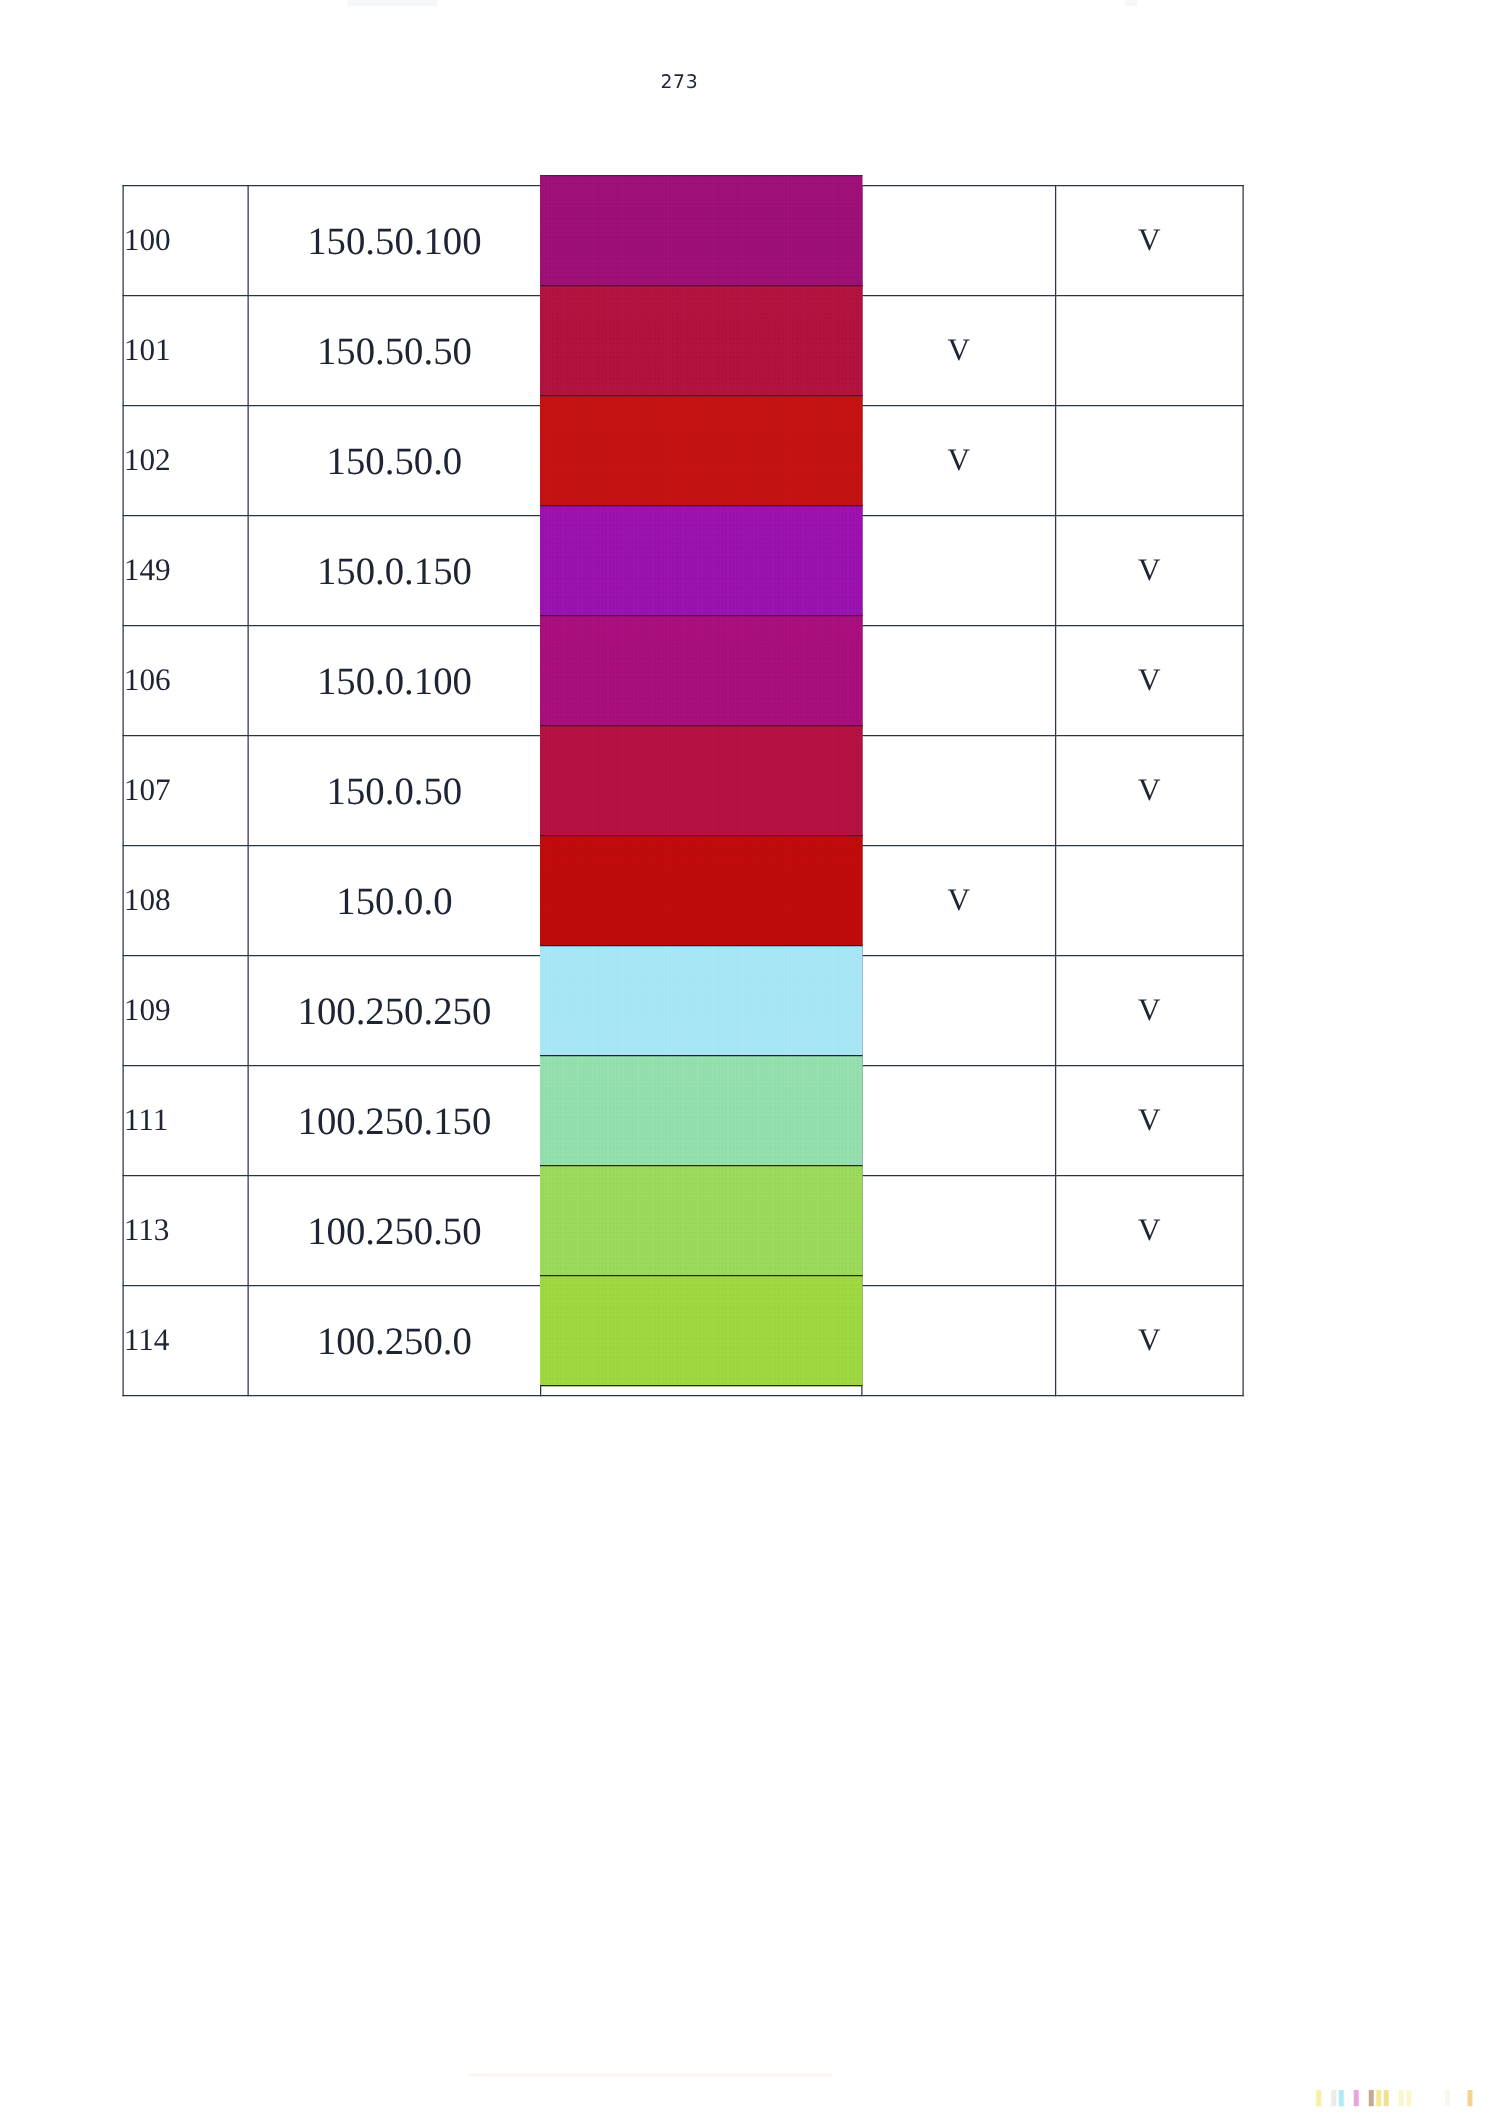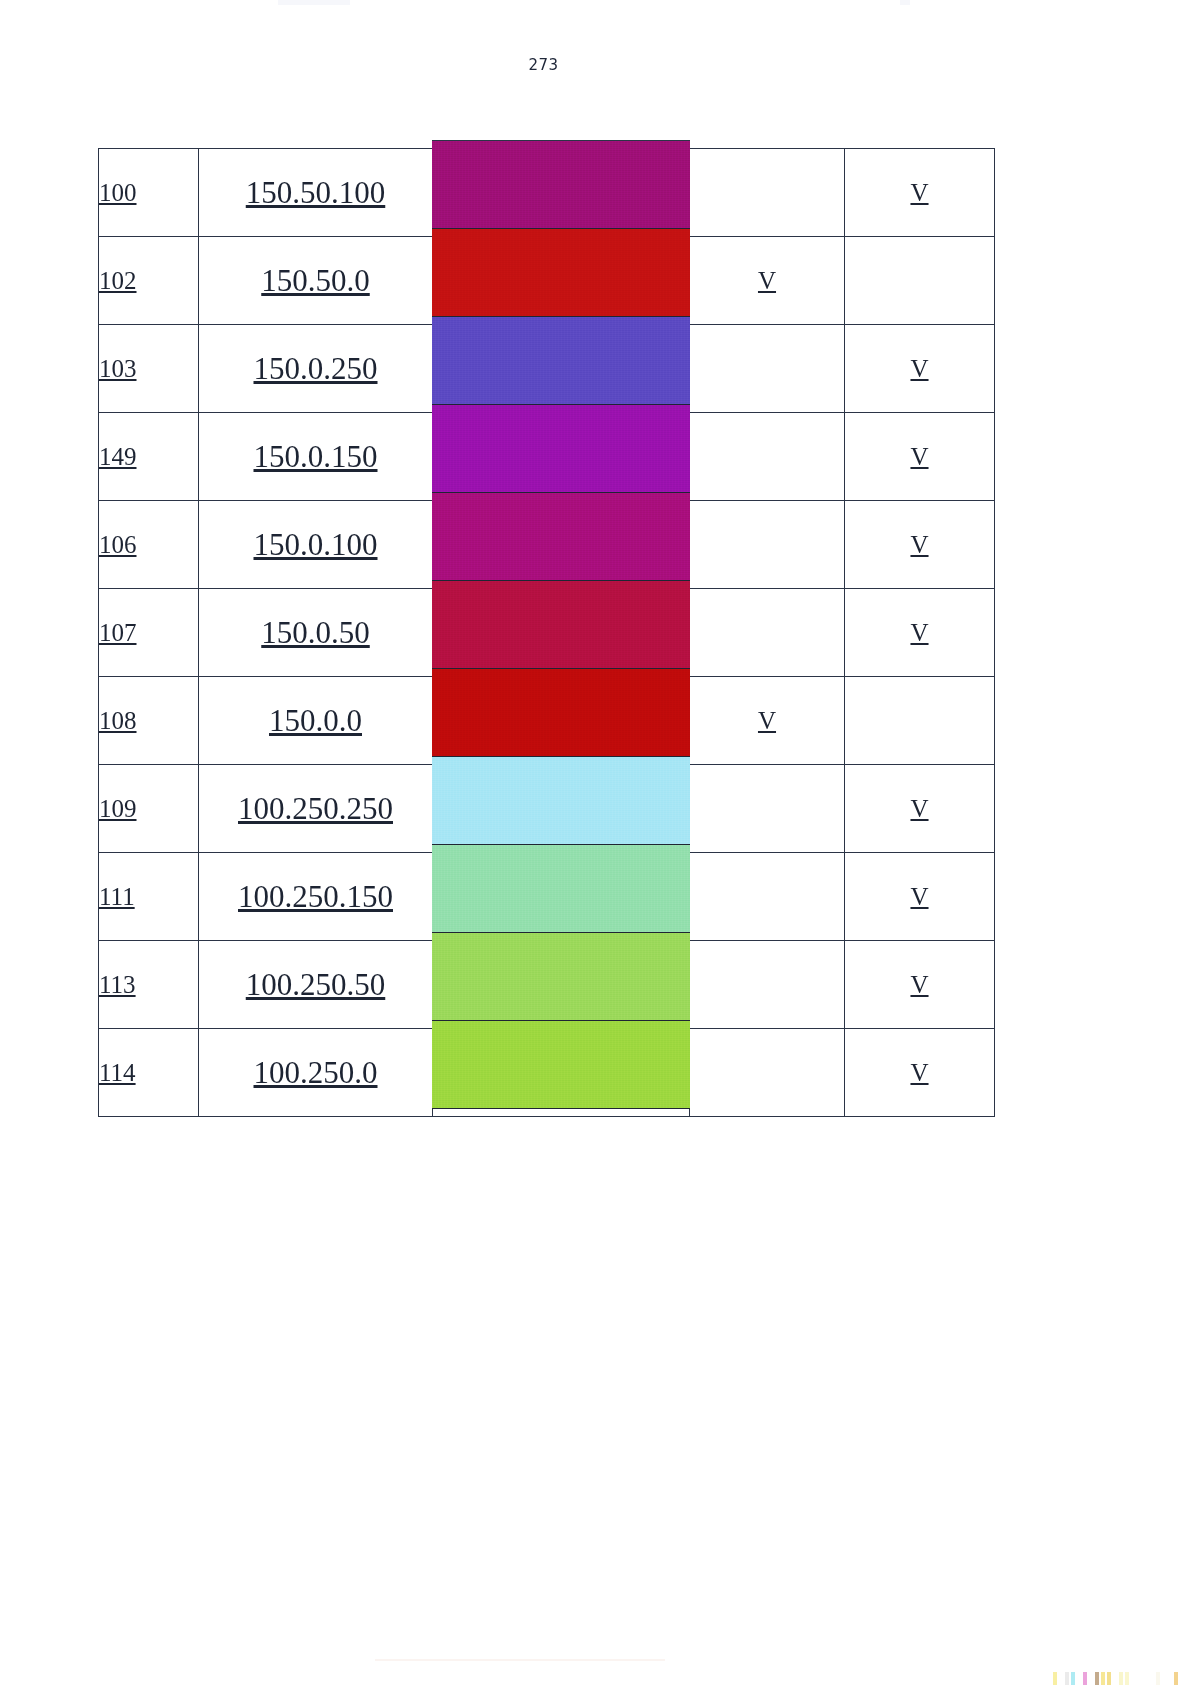--- a/index.html
+++ b/index.html
@@ -39,21 +39,20 @@
     letter-spacing: 0.5px;
     color: #20283a;
   }
 
   
   .table-wrap {
     position: absolute;
     left: 98px;
     top: 148px;
     width: 896px;
-    text-decoration: underline;
   }
 
   table.swatch-table {
     border-collapse: collapse;
     width: 896px;
     table-layout: fixed;
   }
   table.swatch-table td {
     border: 1.5px solid #2b3446;
     height: 87px;
@@ -158,36 +157,36 @@
         <tr>
           <td class="cell-index">100</td>
           <td class="cell-code">150.50.100</td>
           <td class="cell-swatch">
             <div class="swatch-chip first" style="background: rgb(158, 15, 118);"></div>
           </td>
           <td class="cell-mark"></td>
           <td class="cell-mark">V</td>
         </tr>
         <tr>
+          <td class="cell-index">101</td>
+          <td class="cell-code">150.50.50</td>
+          <td class="cell-swatch">
+            <div class="swatch-chip" style="background: rgb(177, 18, 62);"></div>
+          </td>
+          <td class="cell-mark">V</td>
+          <td class="cell-mark"></td>
+        </tr>
+        <tr>
           <td class="cell-index">102</td>
           <td class="cell-code">150.50.0</td>
           <td class="cell-swatch">
             <div class="swatch-chip" style="background: rgb(196, 17, 17);"></div>
           </td>
           <td class="cell-mark">V</td>
           <td class="cell-mark"></td>
-        </tr>
-        <tr>
-          <td class="cell-index">103</td>
-          <td class="cell-code">150.0.250</td>
-          <td class="cell-swatch">
-            <div class="swatch-chip" style="background: rgb(91, 73, 194);"></div>
-          </td>
-          <td class="cell-mark"></td>
-          <td class="cell-mark">V</td>
         </tr>
         <tr>
           <td class="cell-index">149</td>
           <td class="cell-code">150.0.150</td>
           <td class="cell-swatch">
             <div class="swatch-chip" style="background: rgb(154, 17, 174);"></div>
           </td>
           <td class="cell-mark"></td>
           <td class="cell-mark">V</td>
         </tr>

